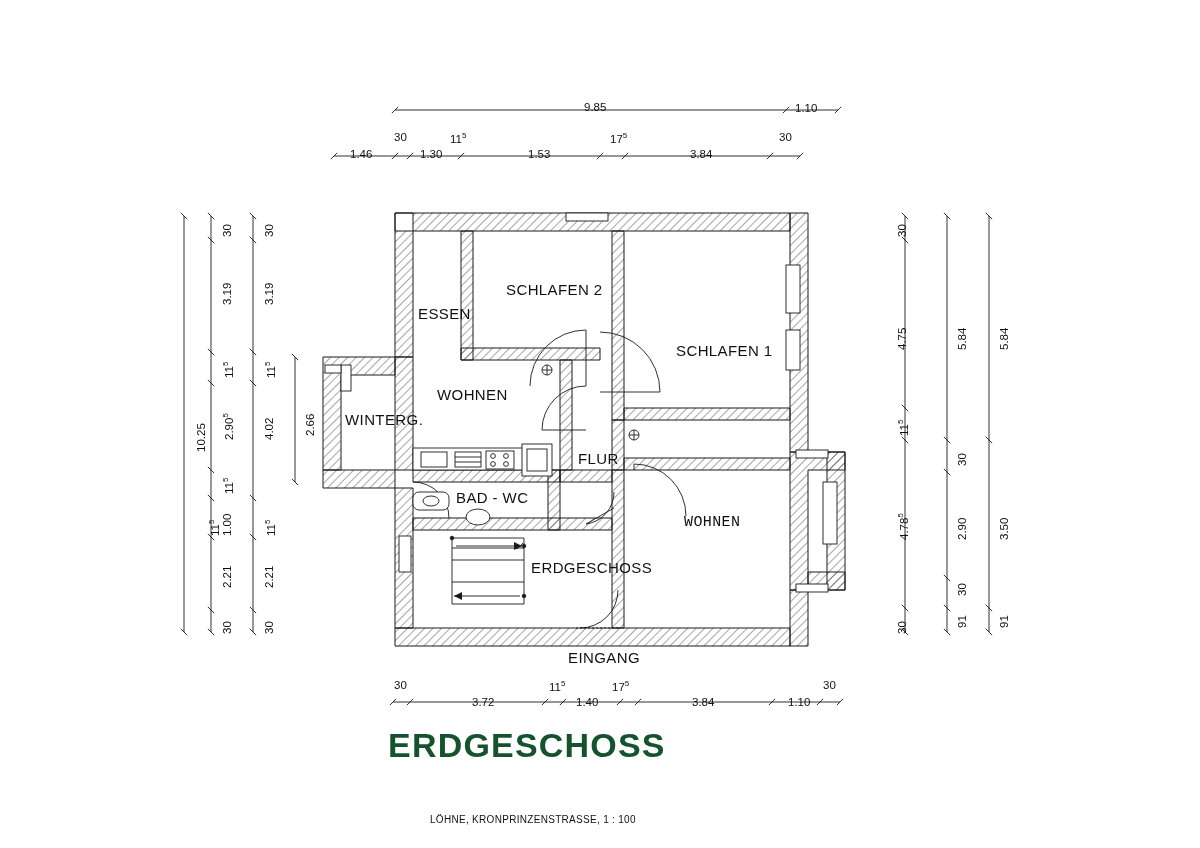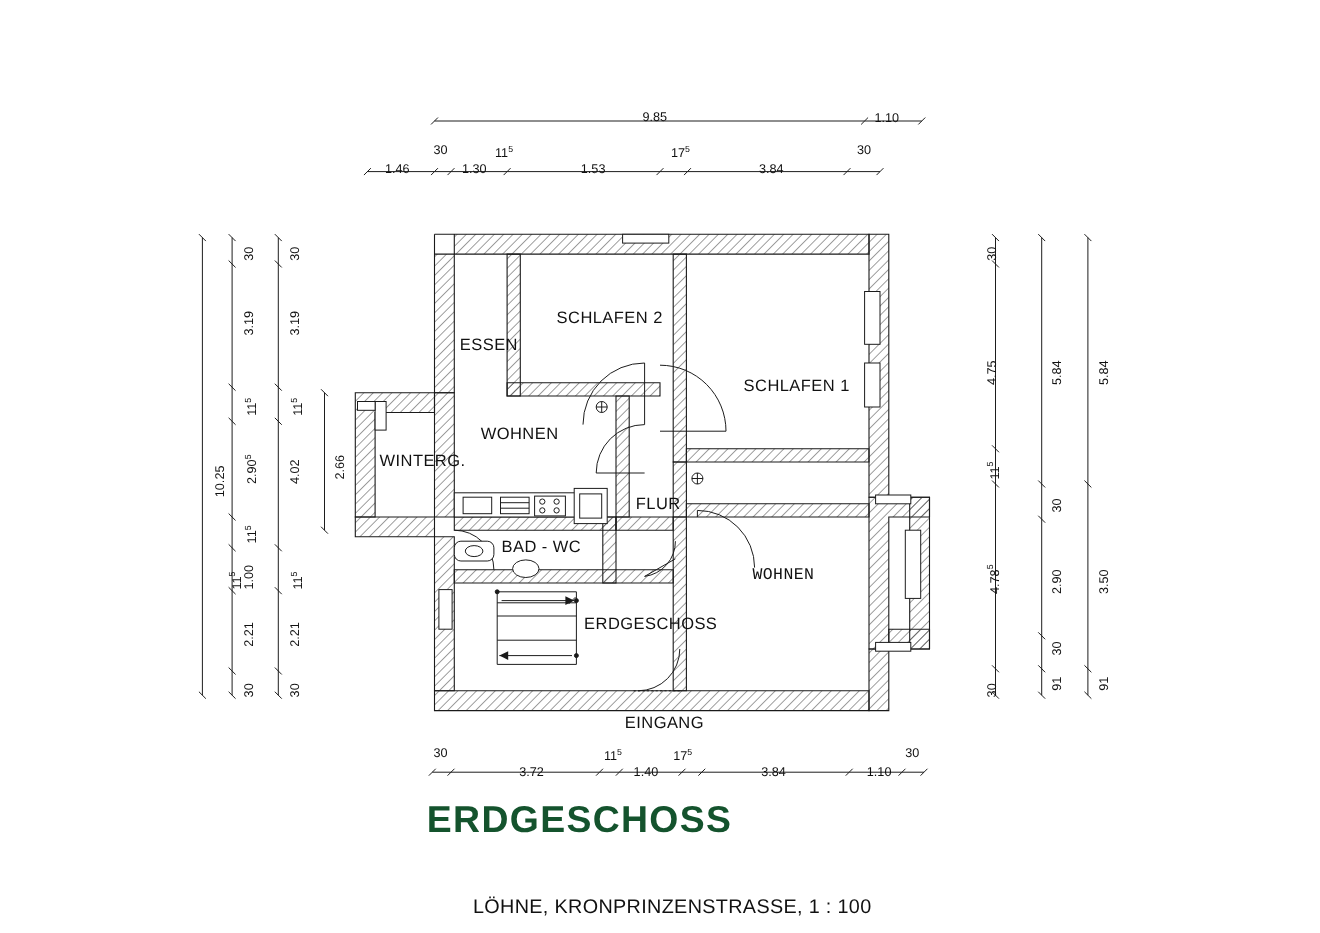--- a/index.html
+++ b/index.html
@@ -53,21 +53,21 @@
     top: 726px;
     font-size: 34px;
     font-weight: bold;
     letter-spacing: 1.2px;
     color: #14532d;
   }
   .caption {
     position: absolute;
     left: 430px;
     top: 814px;
-    font-size: 18px;
+    font-size: 10px;
     letter-spacing: 0.3px;
     color: #111;
   }
 </style>
 </head>
 <body>
 
 <div class="canvas">
 
   <svg class="plan" viewBox="0 0 1200 848">

